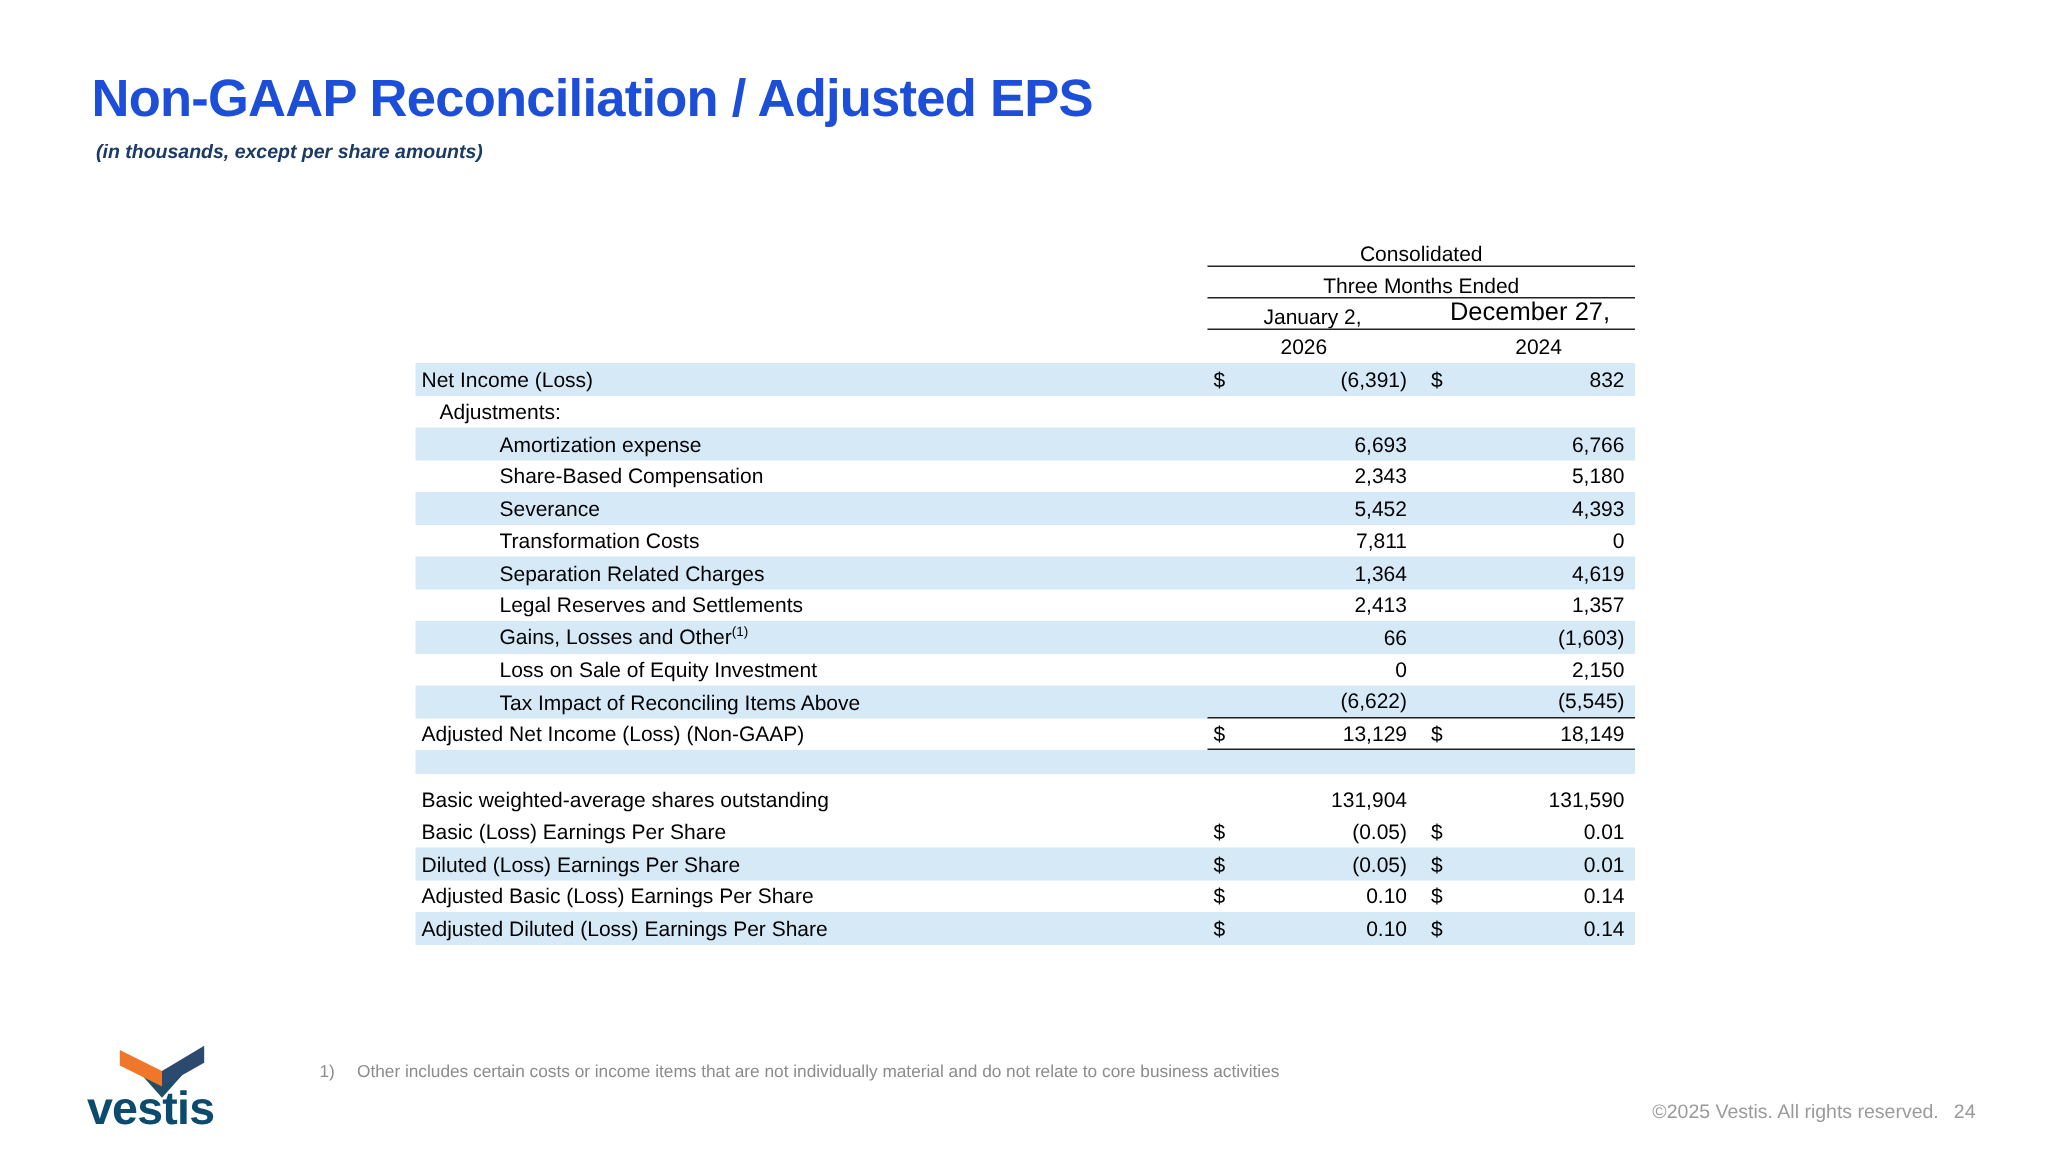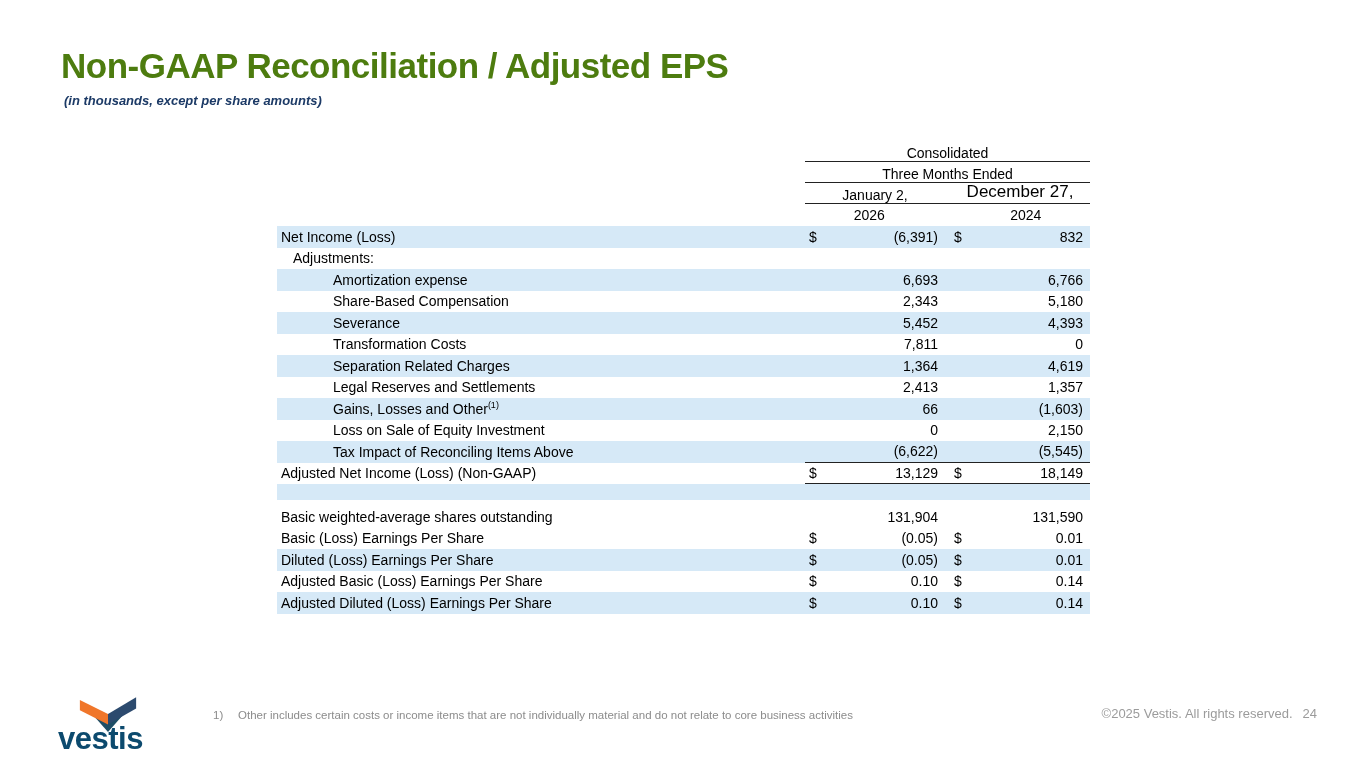--- a/index.html
+++ b/index.html
@@ -5,31 +5,31 @@
   * { margin:0; padding:0; box-sizing:border-box; }
   body { background:#444; font-family:"Liberation Sans", sans-serif; }
   .slide {
     position:relative; width:1365px; height:768px;
     background:#ffffff; overflow:hidden; margin:0 auto;
   }
 
   
   .title {
     position:absolute; left:61px; top:46px;
-    font-size:35px; font-weight:bold; color:#4d7c0f;
+    font-size:35px; font-weight:bold; color:#1d4ed8;
     letter-spacing:-0.5px;
   }
   .subtitle {
     position:absolute; left:64px; top:93px;
     font-size:13px; font-style:italic; font-weight:600; color:#1c3a66;
   }
 
   
   .fin-table {
-    position:absolute; left:277px; top:146px; width:813px;
+    position:absolute; left:277px; top:162px; width:813px;
     font-size:14px; color:#000;
   }
   .t-header { margin-left:528px; width:285px; }
   .h-row { display:flex; align-items:flex-end; justify-content:center; }
   .h-row.bordered { border-bottom:1px solid #222; }
   .h-span { height:16px; }
   .h-span2 { height:21px; }
   .h-cols { height:21px; }
   .h-cols .h-cell { width:140px; text-align:center; }
   .h-cols .h-cell + .h-cell { margin-left:5px; }
@@ -57,21 +57,21 @@
   .logo-word {
     font-size:31px; font-weight:bold; color:#0c4a6e;
     letter-spacing:-0.5px; line-height:0.8; margin-top:-6px;
   }
   .footnote {
     position:absolute; left:213px; top:709px;
     font-size:11.5px; color:#8c8c8c; display:flex;
   }
   .footnote .marker { width:25px; }
   .copyright {
-    position:absolute; right:48px; top:706px;
+    position:absolute; right:48px; top:733px;
     font-size:13px; color:#9b9b9b; text-align:right;
   }
   .copyright .page-num { margin-left:10px; }
 </style>
 </head>
 <body>
 
 <div class="slide">
 
   <div class="title">Non-GAAP Reconciliation / Adjusted EPS</div>

